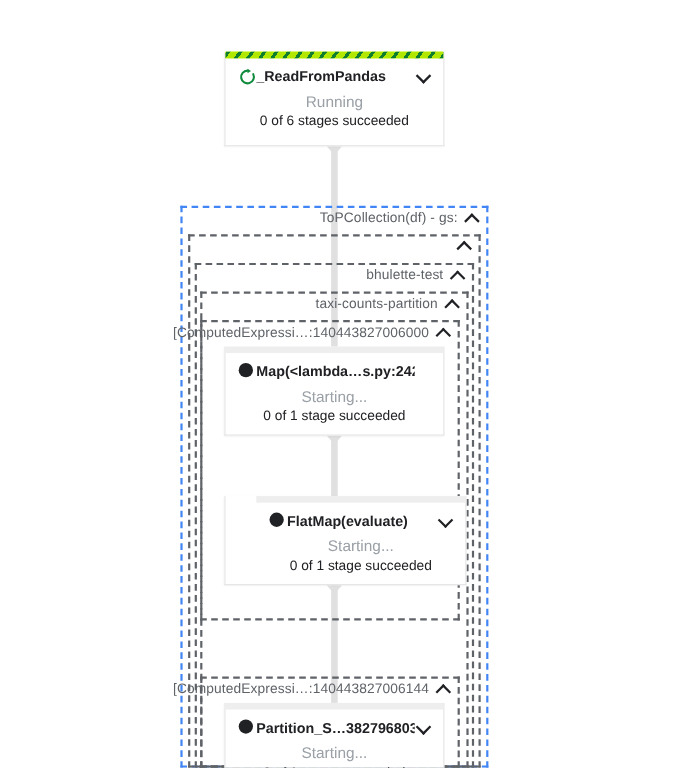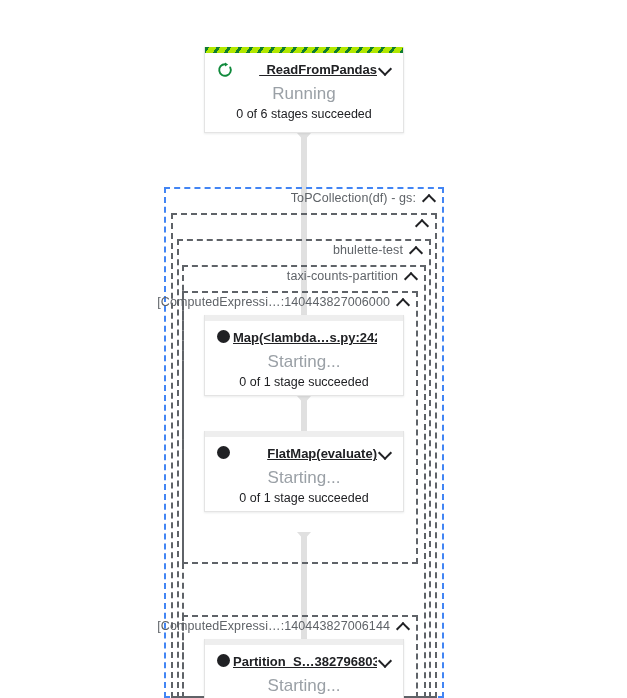--- a/index.html
+++ b/index.html
@@ -132,37 +132,36 @@
   }
   .dot-icon {
     width: 13px;
     height: 13px;
     border-radius: 50%;
     background: #202124;
     display: block;
   }
   .node-title {
     flex: 1 1 auto;
-    text-align: right;
+    text-align: left;
     font-size: 13px;
     font-weight: bold;
     color: #202124;
     white-space: nowrap;
     overflow: hidden;
-    text-decoration: underline;
   }
   .node-chev-slot {
     flex: 0 0 auto;
     width: 16px;
     display: flex;
     justify-content: center;
   }
   .node-status {
     text-align: center;
-    font-size: 17px;
+    font-size: 14px;
     color: #9aa0a6;
     margin-top: 3px;
   }
   .node-stages {
     text-align: center;
     font-size: 12.5px;
     color: #202124;
     margin-top: 3px;
   }
 </style>
@@ -248,21 +247,21 @@
       <span class="node-icon">
         <span class="dot-icon"></span>
       </span>
       <span class="node-title">Map(&lt;lambda…s.py:242&gt;)</span>
       <span class="node-chev-slot"></span>
     </div>
     <div class="node-status">Starting...</div>
     <div class="node-stages">0 of 1 stage succeeded</div>
   </div>
 
-  <div class="node" style="left:204px; top:431px; width:200px; height:81px;">
+  <div class="node" style="left:204px; top:451px; width:220px; height:81px;padding-left:28px;">
     <div class="node-statusbar"></div>
     <div class="node-title-row">
       <span class="node-icon">
         <span class="dot-icon"></span>
       </span>
       <span class="node-title">FlatMap(evaluate)</span>
       <span class="node-chev-slot">
         <span class="chev down"></span>
       </span>
     </div>

